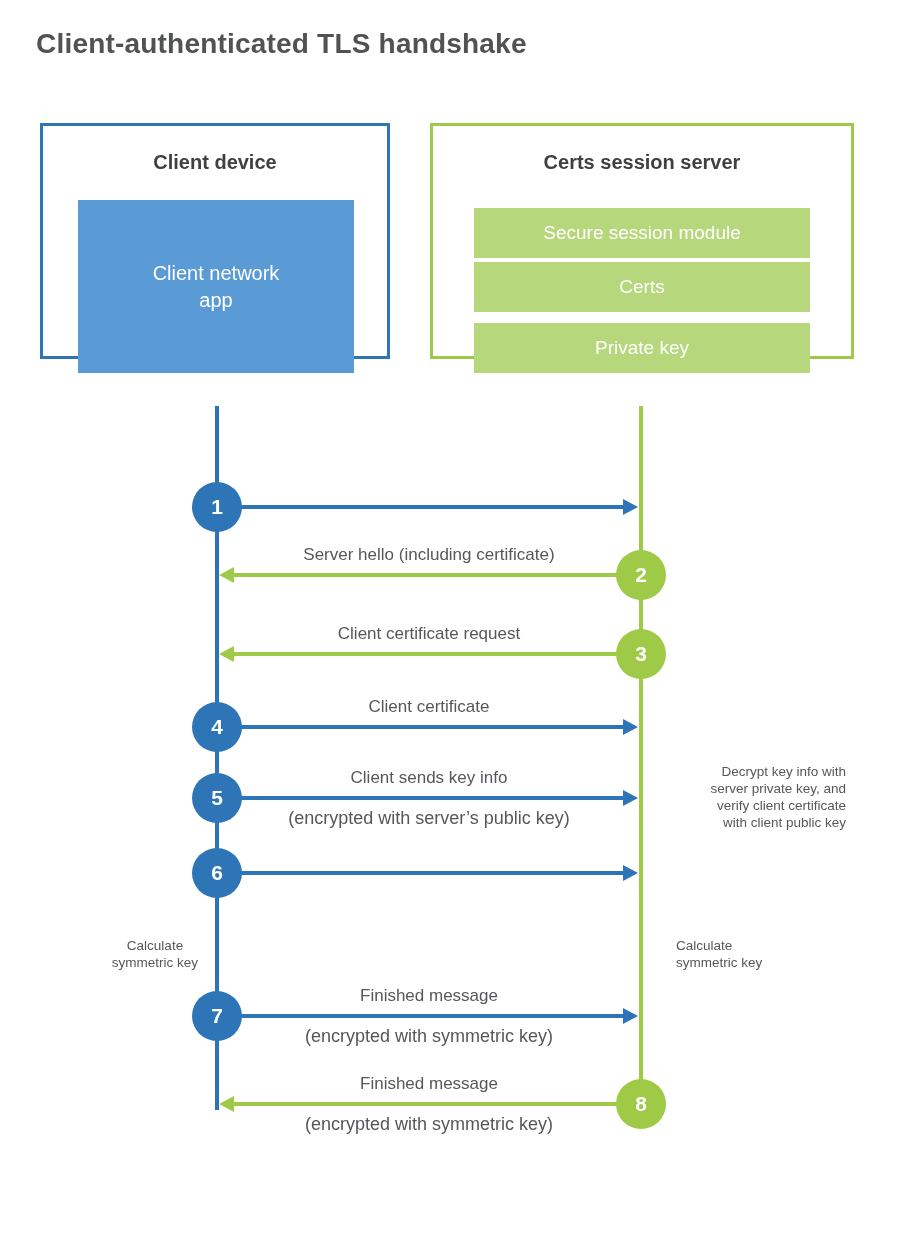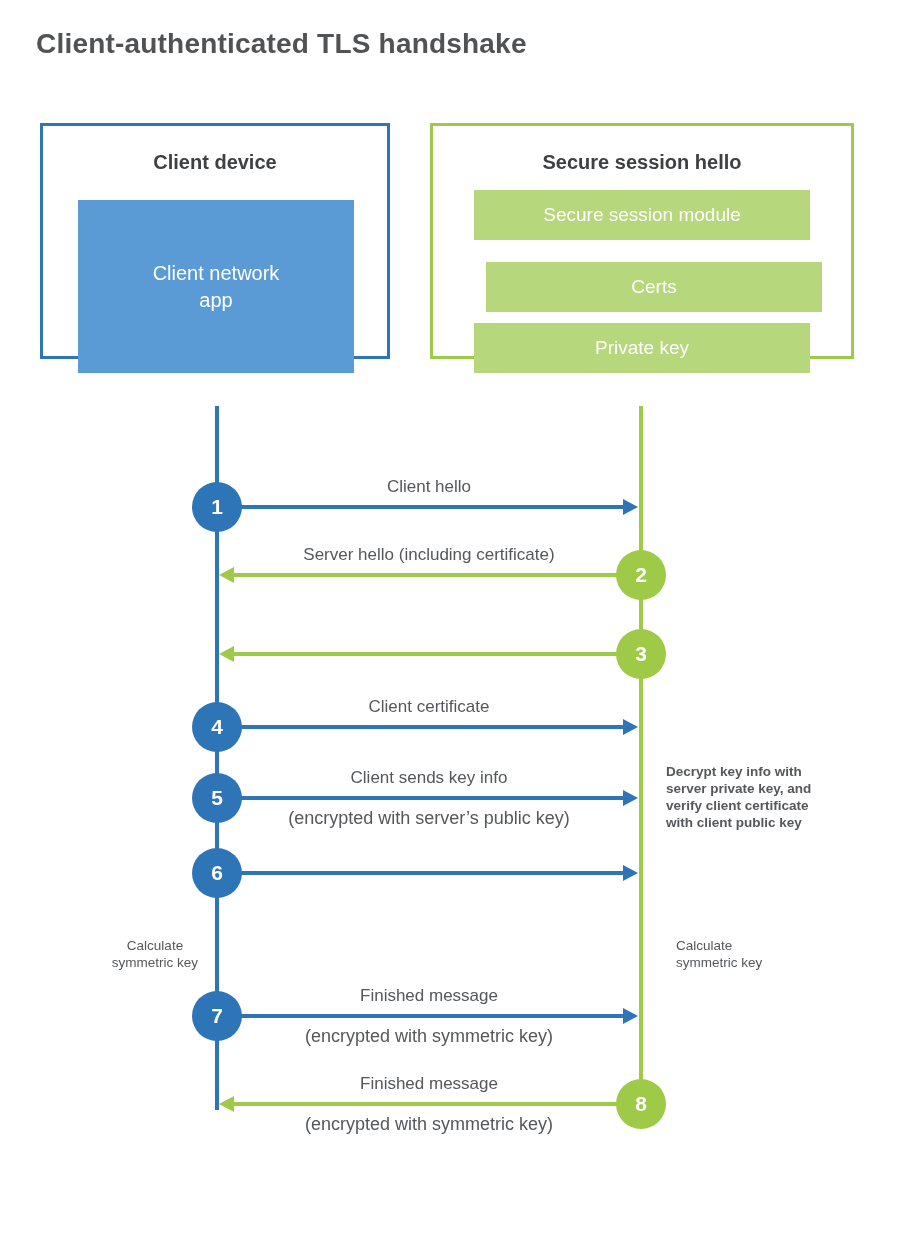--- a/index.html
+++ b/index.html
@@ -28,21 +28,21 @@
   .app-rect{
     position:absolute;left:35px;top:74px;width:276px;height:173px;
     background:var(--blue-fill);color:#fff;display:flex;align-items:center;justify-content:center;
     text-align:center;font-size:20px;line-height:1.35;
   }
   .app-rect span{display:inline-block;width:150px;}
   .bar{
     position:absolute;left:41px;width:336px;height:50px;background:var(--green-fill);
     color:#fff;display:flex;align-items:center;justify-content:center;font-size:19px;
   }
-  .bar.b1{top:64px;} .bar.b2{top:136px;margin-left:12px;} .bar.b3{top:197px;}
+  .bar.b1{top:82px;} .bar.b2{top:136px;} .bar.b3{top:197px;}
   .vline{position:absolute;width:4px;}
   .vline.blue{left:215px;top:406px;height:704px;background:var(--blue);}
   .vline.green{left:639px;top:406px;height:712px;background:var(--green);}
   .arrow{position:absolute;height:4px;}
   .arrow.right{left:217px;width:406px;background:var(--blue);}
   .arrow.right::after{
     content:"";position:absolute;right:-15px;top:-6px;width:0;height:0;
     border-left:15px solid var(--blue);border-top:8px solid transparent;border-bottom:8px solid transparent;
   }
   .arrow.left{left:234px;width:407px;background:var(--green);}
@@ -59,63 +59,63 @@
   .circle.green{background:var(--green);}
   .lbl{
     position:absolute;left:217px;width:424px;text-align:center;
     font-size:17px;color:var(--text);
   }
   .sub{
     position:absolute;left:217px;width:424px;text-align:center;
     font-size:18px;color:var(--text);
   }
   .note{position:absolute;font-size:13.5px;line-height:17px;color:var(--text);}
-  .note.decrypt{left:666px;top:763px;width:180px;text-align:left;font-weight:bold;}
+  .note.decrypt{left:666px;top:763px;width:180px;text-align:right;}
   .note.calc-left{left:100px;top:937px;width:110px;text-align:center;}
   .note.calc-right{left:676px;top:937px;width:110px;text-align:left;}
 </style>
 </head>
 <body>
 
 <div class="canvas">
 
   <h1 class="title">Client-authenticated TLS handshake</h1>
 
   <div class="box client">
     <div class="box-title">Client device</div>
     <div class="app-rect">
       <span>Client network app</span>
     </div>
   </div>
 
   <div class="box server">
-    <div class="box-title">Secure session hello</div>
+    <div class="box-title">Certs session server</div>
     <div class="bar b1">
       <span>Secure session module</span>
     </div>
     <div class="bar b2">
       <span>Certs</span>
     </div>
     <div class="bar b3">
       <span>Private key</span>
     </div>
   </div>
 
   <div class="vline blue"></div>
   <div class="vline green"></div>
 
   <div class="arrow right" style="top:505px"></div>
-  <div class="lbl" style="top:477px">Client hello</div>
   <div class="circle blue" style="left:192px;top:482px">1</div>
 
   <div class="arrow left" style="top:573px"></div>
   <div class="lbl" style="top:545px">Server hello (including certificate)</div>
   <div class="circle green" style="left:616px;top:550px">2</div>
 
   <div class="arrow left" style="top:652px"></div>
+  <div class="lbl" style="top:624px">Client certificate request</div>
   <div class="circle green" style="left:616px;top:629px">3</div>
 
   <div class="arrow right" style="top:725px"></div>
   <div class="lbl" style="top:697px">Client certificate</div>
   <div class="circle blue" style="left:192px;top:702px">4</div>
 
   <div class="arrow right" style="top:796px"></div>
   <div class="lbl" style="top:768px">Client sends key info</div>
   <div class="sub" style="top:808px">(encrypted with server’s public key)</div>
   <div class="circle blue" style="left:192px;top:773px">5</div>

